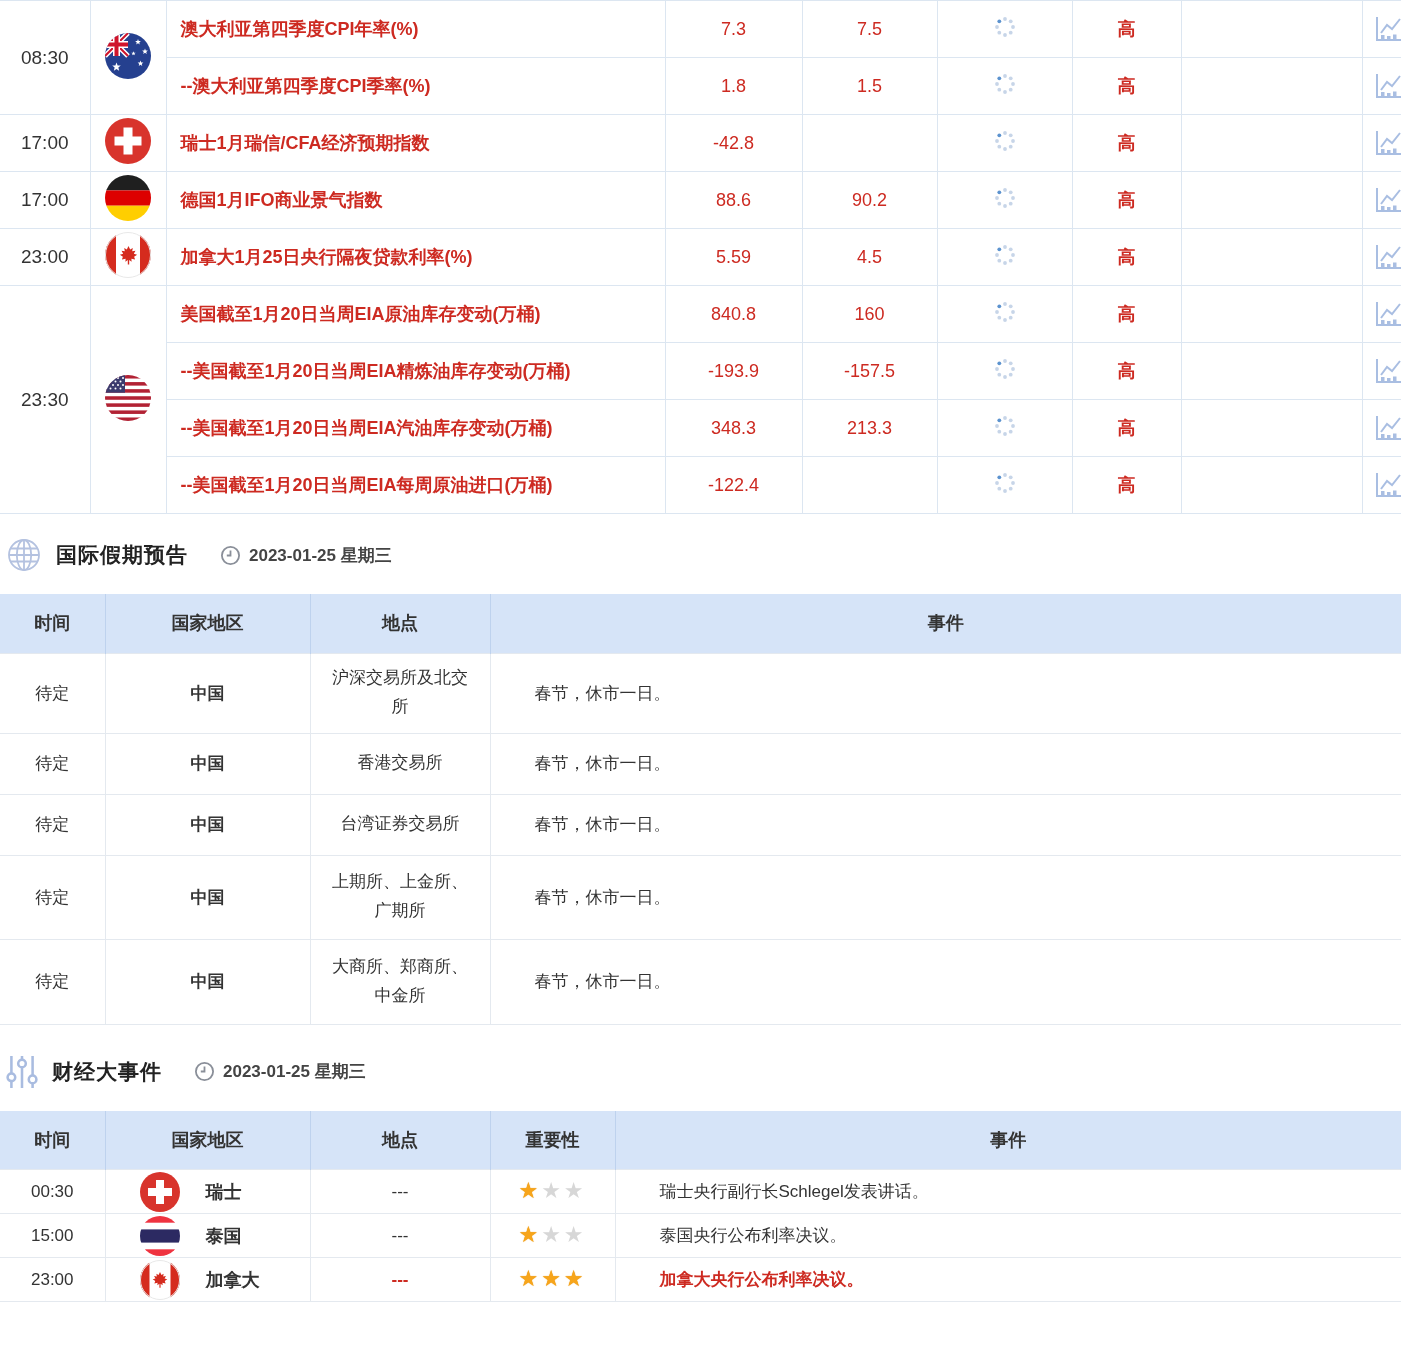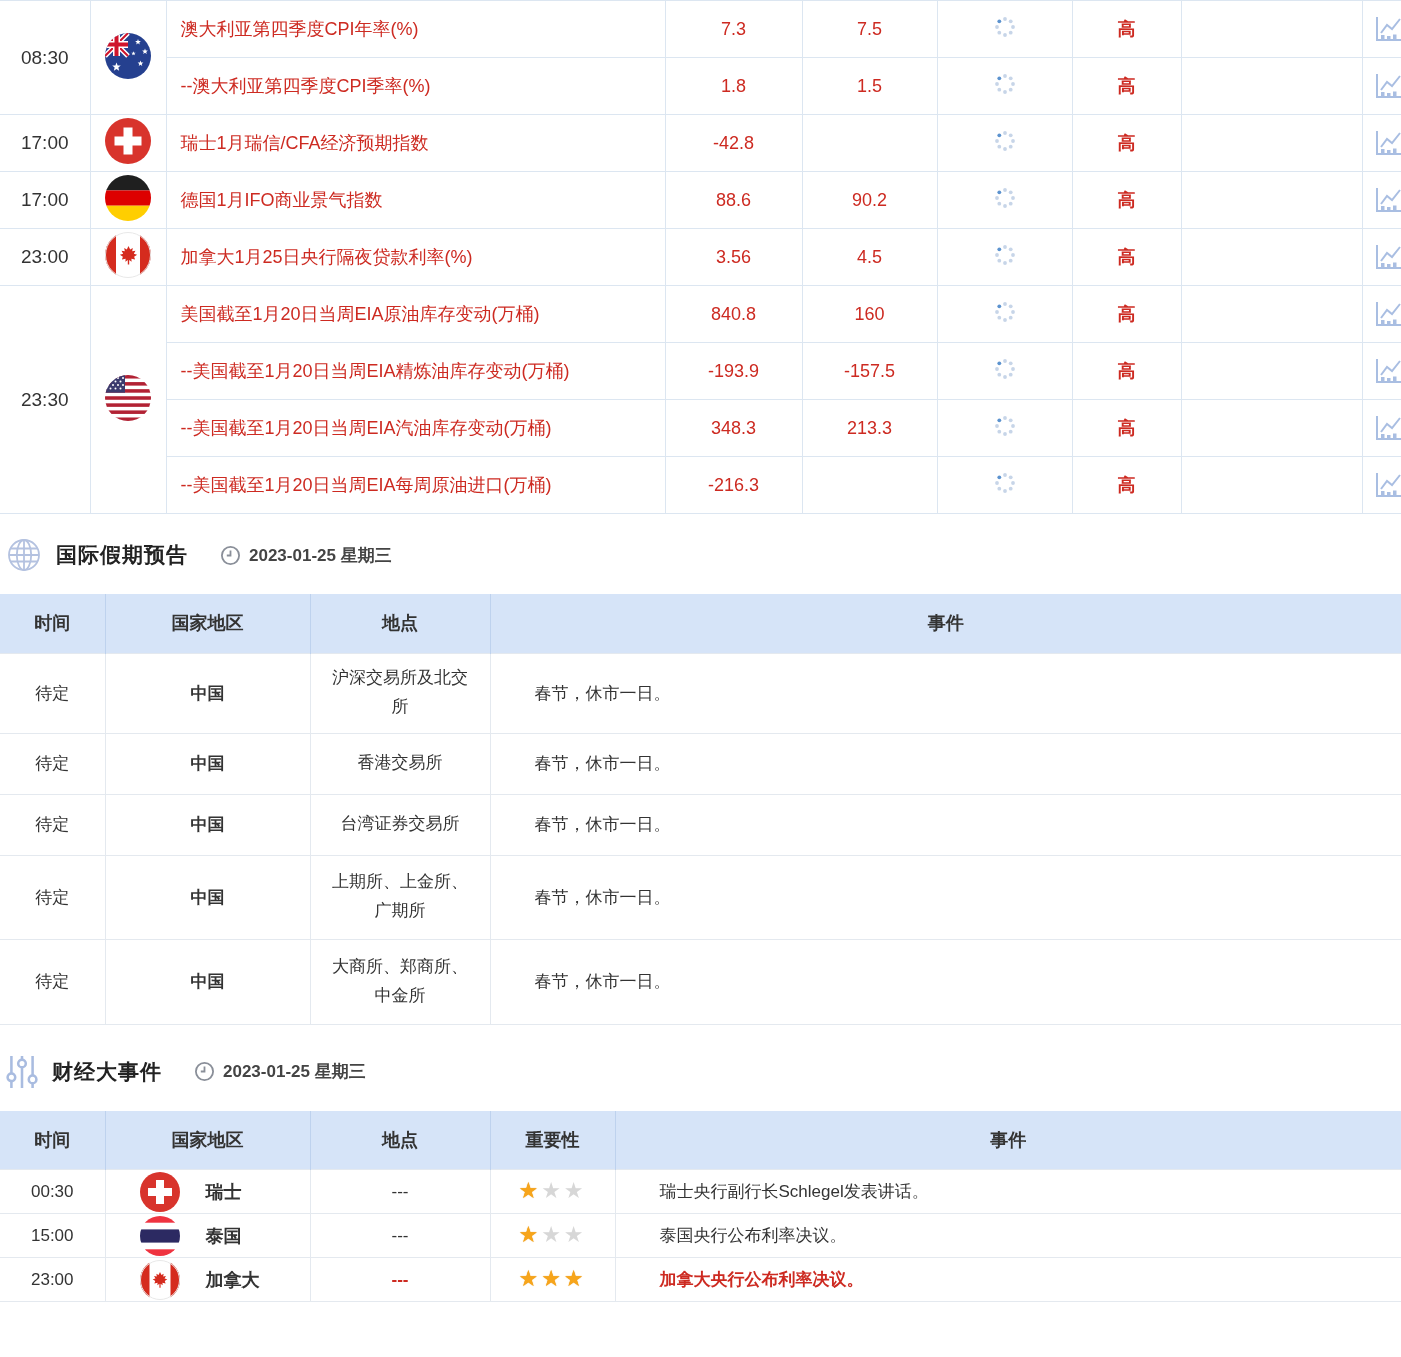--- a/index.html
+++ b/index.html
@@ -22,21 +22,21 @@
   table{border-collapse:collapse;table-layout:fixed;width:1401px}
   td,th{overflow:hidden}
 
   
   .cal{border-top:1px solid var(--border)}
   .cal td{border:1px solid var(--border);height:57px;vertical-align:middle}
   .cal td:first-child{border-left:none}
   .cal td.chart-cell{border-right:none}
   .cal .time-cell{font-size:19px;text-align:center;color:#333}
   .cal .flag-cell{text-align:center}
-  .cal .name-cell{text-align:left;padding-left:14px;color:var(--red);font-weight:normal;font-size:18px}
+  .cal .name-cell{text-align:left;padding-left:14px;color:var(--red);font-weight:bold;font-size:18px}
   .cal .val-cell{text-align:center;color:var(--red);font-weight:normal;font-size:18px}
   .cal .spin-cell{text-align:center}
   .cal .imp-cell{text-align:center;color:var(--red);font-weight:bold;font-size:18px}
   .cal .chart-cell{text-align:left;padding-left:10px}
   .chart-ic{display:inline-block;vertical-align:middle}
 
   
   .section-head{display:flex;align-items:center;margin:22px 0 20px 6px;height:38px}
   .section-head .s-icon{margin-right:14px;display:flex;align-items:center}
   .section-title{font-size:21px;font-weight:bold;color:#222;letter-spacing:1px}
@@ -255,21 +255,21 @@
             <g clip-path="url(#ca1)">
               <rect width="46" height="46" fill="#fff"></rect>
               <rect width="11" height="46" fill="#d52b1e"></rect>
               <rect x="35" width="11" height="46" fill="#d52b1e"></rect>
               <use href="#maple" transform="translate(13.5,13.5)"></use>
             </g>
             <circle cx="23" cy="23" r="22.5" fill="none" stroke="#e8e8e8" stroke-width="1"></circle>
           </svg>
     </td>
     <td class="name-cell">加拿大1月25日央行隔夜贷款利率(%)</td>
-    <td class="val-cell">3.56</td>
+    <td class="val-cell">5.59</td>
     <td class="val-cell">4.5</td>
     <td class="spin-cell"><svg class="spin" width="22" height="22" viewBox="0 0 22 22">
             <g fill="#c7d5e8">
               <circle cx="11" cy="3" r="1.9"></circle>
               <circle cx="16.7" cy="5.3" r="1.9"></circle>
               <circle cx="19" cy="11" r="1.9"></circle>
               <circle cx="16.7" cy="16.7" r="1.9"></circle>
               <circle cx="11" cy="19" r="1.9"></circle>
               <circle cx="5.3" cy="16.7" r="1.9"></circle>
               <circle cx="3" cy="11" r="1.9"></circle>
@@ -398,21 +398,21 @@
     <td class="chart-cell"><svg class="chart-ic" width="30" height="30" viewBox="0 0 30 30" fill="none" stroke="#a9bee2" stroke-width="2">
             <path d="M4 3 V26 H28"></path>
             <path d="M8 19 L14 11 L19 15 L27 5"></path>
             <rect x="8" y="21" width="3.5" height="5" fill="#a9bee2" stroke="none"></rect>
             <rect x="14" y="22" width="3.5" height="4" fill="#a9bee2" stroke="none"></rect>
             <rect x="20" y="20.5" width="3.5" height="5.5" fill="#a9bee2" stroke="none"></rect>
           </svg></td>
   </tr>
   <tr>
     <td class="name-cell">--美国截至1月20日当周EIA每周原油进口(万桶)</td>
-    <td class="val-cell">-216.3</td>
+    <td class="val-cell">-122.4</td>
     <td class="val-cell"></td>
     <td class="spin-cell"><svg class="spin" width="22" height="22" viewBox="0 0 22 22">
             <g fill="#c7d5e8">
               <circle cx="11" cy="3" r="1.9"></circle>
               <circle cx="16.7" cy="5.3" r="1.9"></circle>
               <circle cx="19" cy="11" r="1.9"></circle>
               <circle cx="16.7" cy="16.7" r="1.9"></circle>
               <circle cx="11" cy="19" r="1.9"></circle>
               <circle cx="5.3" cy="16.7" r="1.9"></circle>
               <circle cx="3" cy="11" r="1.9"></circle>

